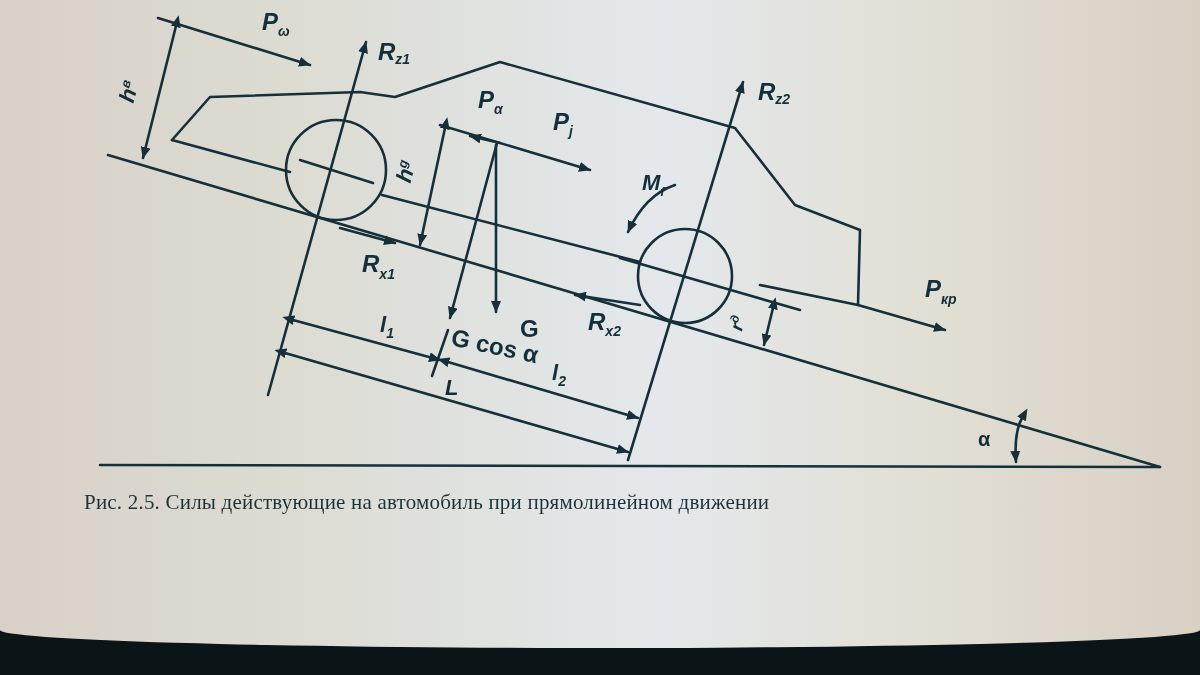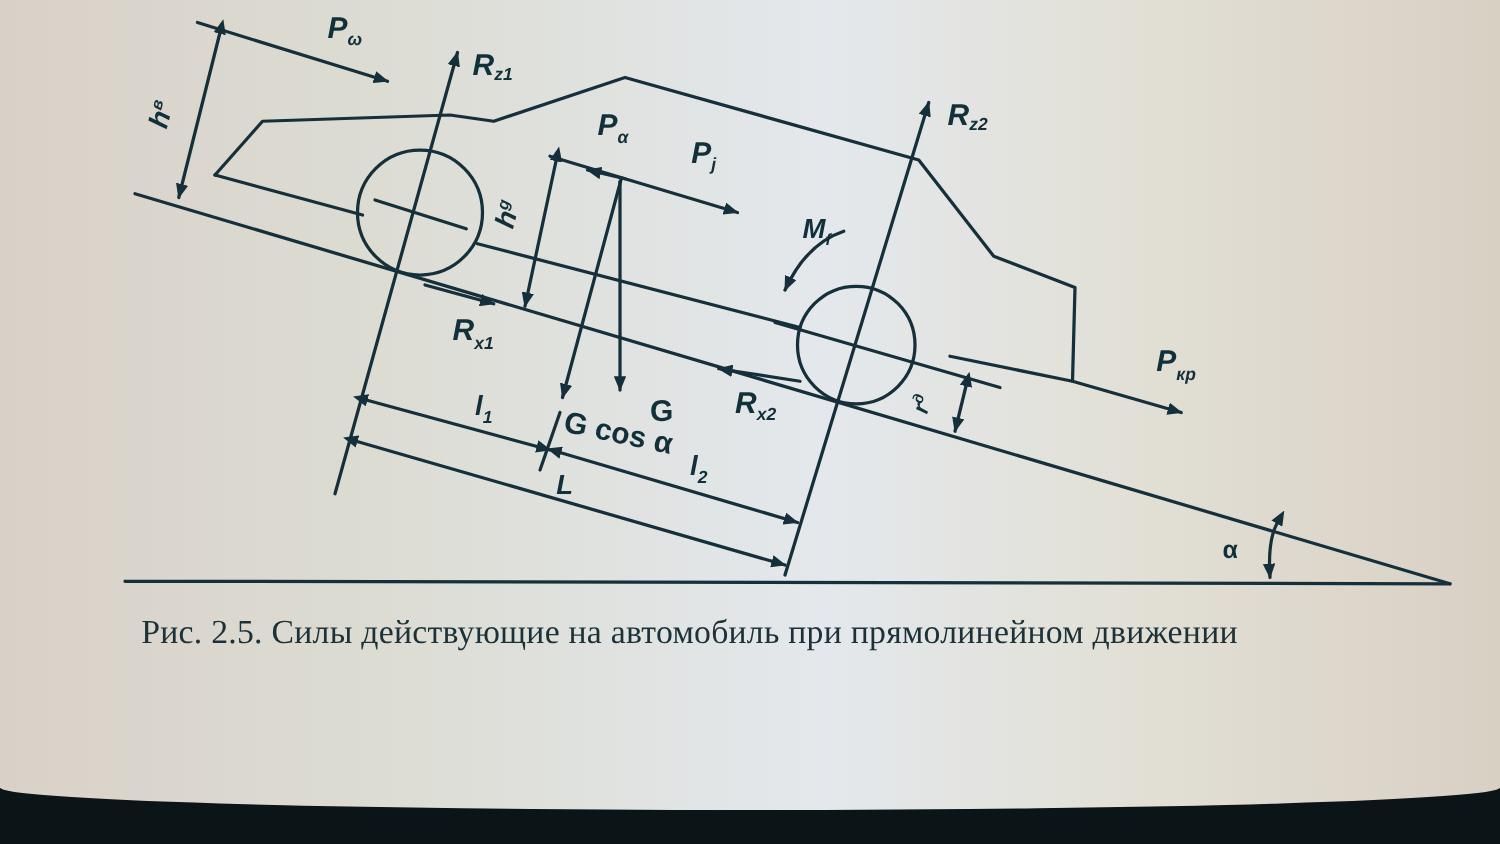--- a/index.html
+++ b/index.html
@@ -11,22 +11,22 @@
     .screen {
       position: absolute; left: 0; top: 0; width: 1200px; height: 648px;
       background: linear-gradient(90deg, #d9d1c8 0%, #dcdcd3 25%, #e4e8ec 55%, #e2e0d6 75%, #d9d0c4 100%);
       border-bottom-left-radius: 50% 18px;
       border-bottom-right-radius: 50% 18px;
     }
     svg.diagram { position: absolute; left: 0; top: 0; }
     .lbl { font-family: "Liberation Sans", sans-serif; fill: #12303a; font-weight: bold; }
     .lbl-it { font-style: italic; }
     .caption {
-      position: absolute; left: 113px; top: 490px;
-      font-family: "Liberation Serif", serif; font-size: 27px;
+      position: absolute; left: 84px; top: 490px;
+      font-family: "Liberation Serif", serif; font-size: 21px;
       color: #1d3238; letter-spacing: 0.2px; white-space: nowrap;
     }
   </style>
 </head>
 <body>
 
 <div class="screen"></div>
 
 <svg class="diagram" width="1200" height="675" viewBox="0 0 1200 675">
   <defs>

